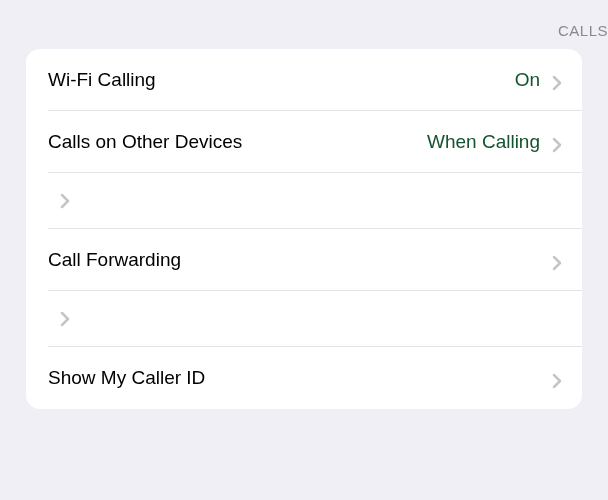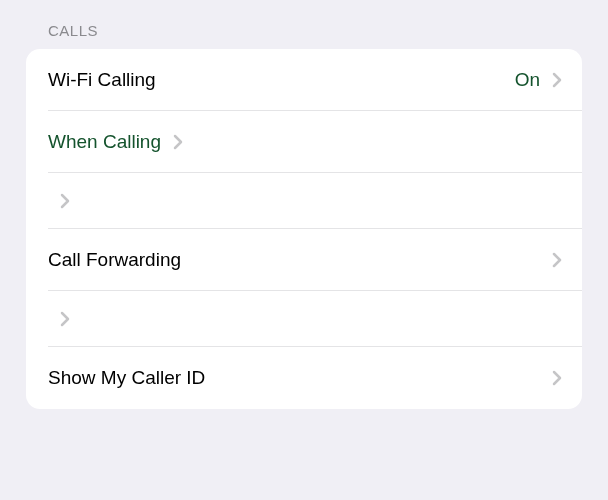--- a/index.html
+++ b/index.html
@@ -13,30 +13,31 @@
       width: 608px;
       height: 500px;
       overflow: hidden;
     }
     .section-header {
       color: #8a8a8e;
       font-size: 15px;
       font-weight: 400;
       letter-spacing: 0.5px;
       padding: 22px 0 10px 48px;
+      text-align: right;
     }
     .settings-list {
       background-color: #ffffff;
       margin: 0 26px;
       border-radius: 14px;
       overflow: hidden;
     }
     .settings-row {
       display: flex;
-      align-items: center;
+      align-items: flex-end;
       padding: 20px 20px 20px 22px;
       cursor: pointer;
       position: relative;
     }
     .settings-row:not(:last-child)::after {
       content: '';
       position: absolute;
       bottom: 0;
       left: 22px;
       right: 0;
@@ -77,20 +78,21 @@
     <span class="row-label">Wi-Fi Calling</span>
     <span class="row-value">On</span>
     <span class="chevron">
       <svg viewBox="0 0 10 16" fill="none">
           <path d="M2 2 L8 8 L2 14" stroke="#c5c5c7" stroke-width="2.5" stroke-linecap="round" stroke-linejoin="round"></path>
         </svg>
     </span>
   </div>
 
   <div class="settings-row">
+    <span class="row-label">Calls on Other Devices</span>
     <span class="row-value">When Calling</span>
     <span class="chevron">
       <svg viewBox="0 0 10 16" fill="none">
           <path d="M2 2 L8 8 L2 14" stroke="#c5c5c7" stroke-width="2.5" stroke-linecap="round" stroke-linejoin="round"></path>
         </svg>
     </span>
   </div>
 
   <div class="settings-row">
     <span class="row-value"></span>

